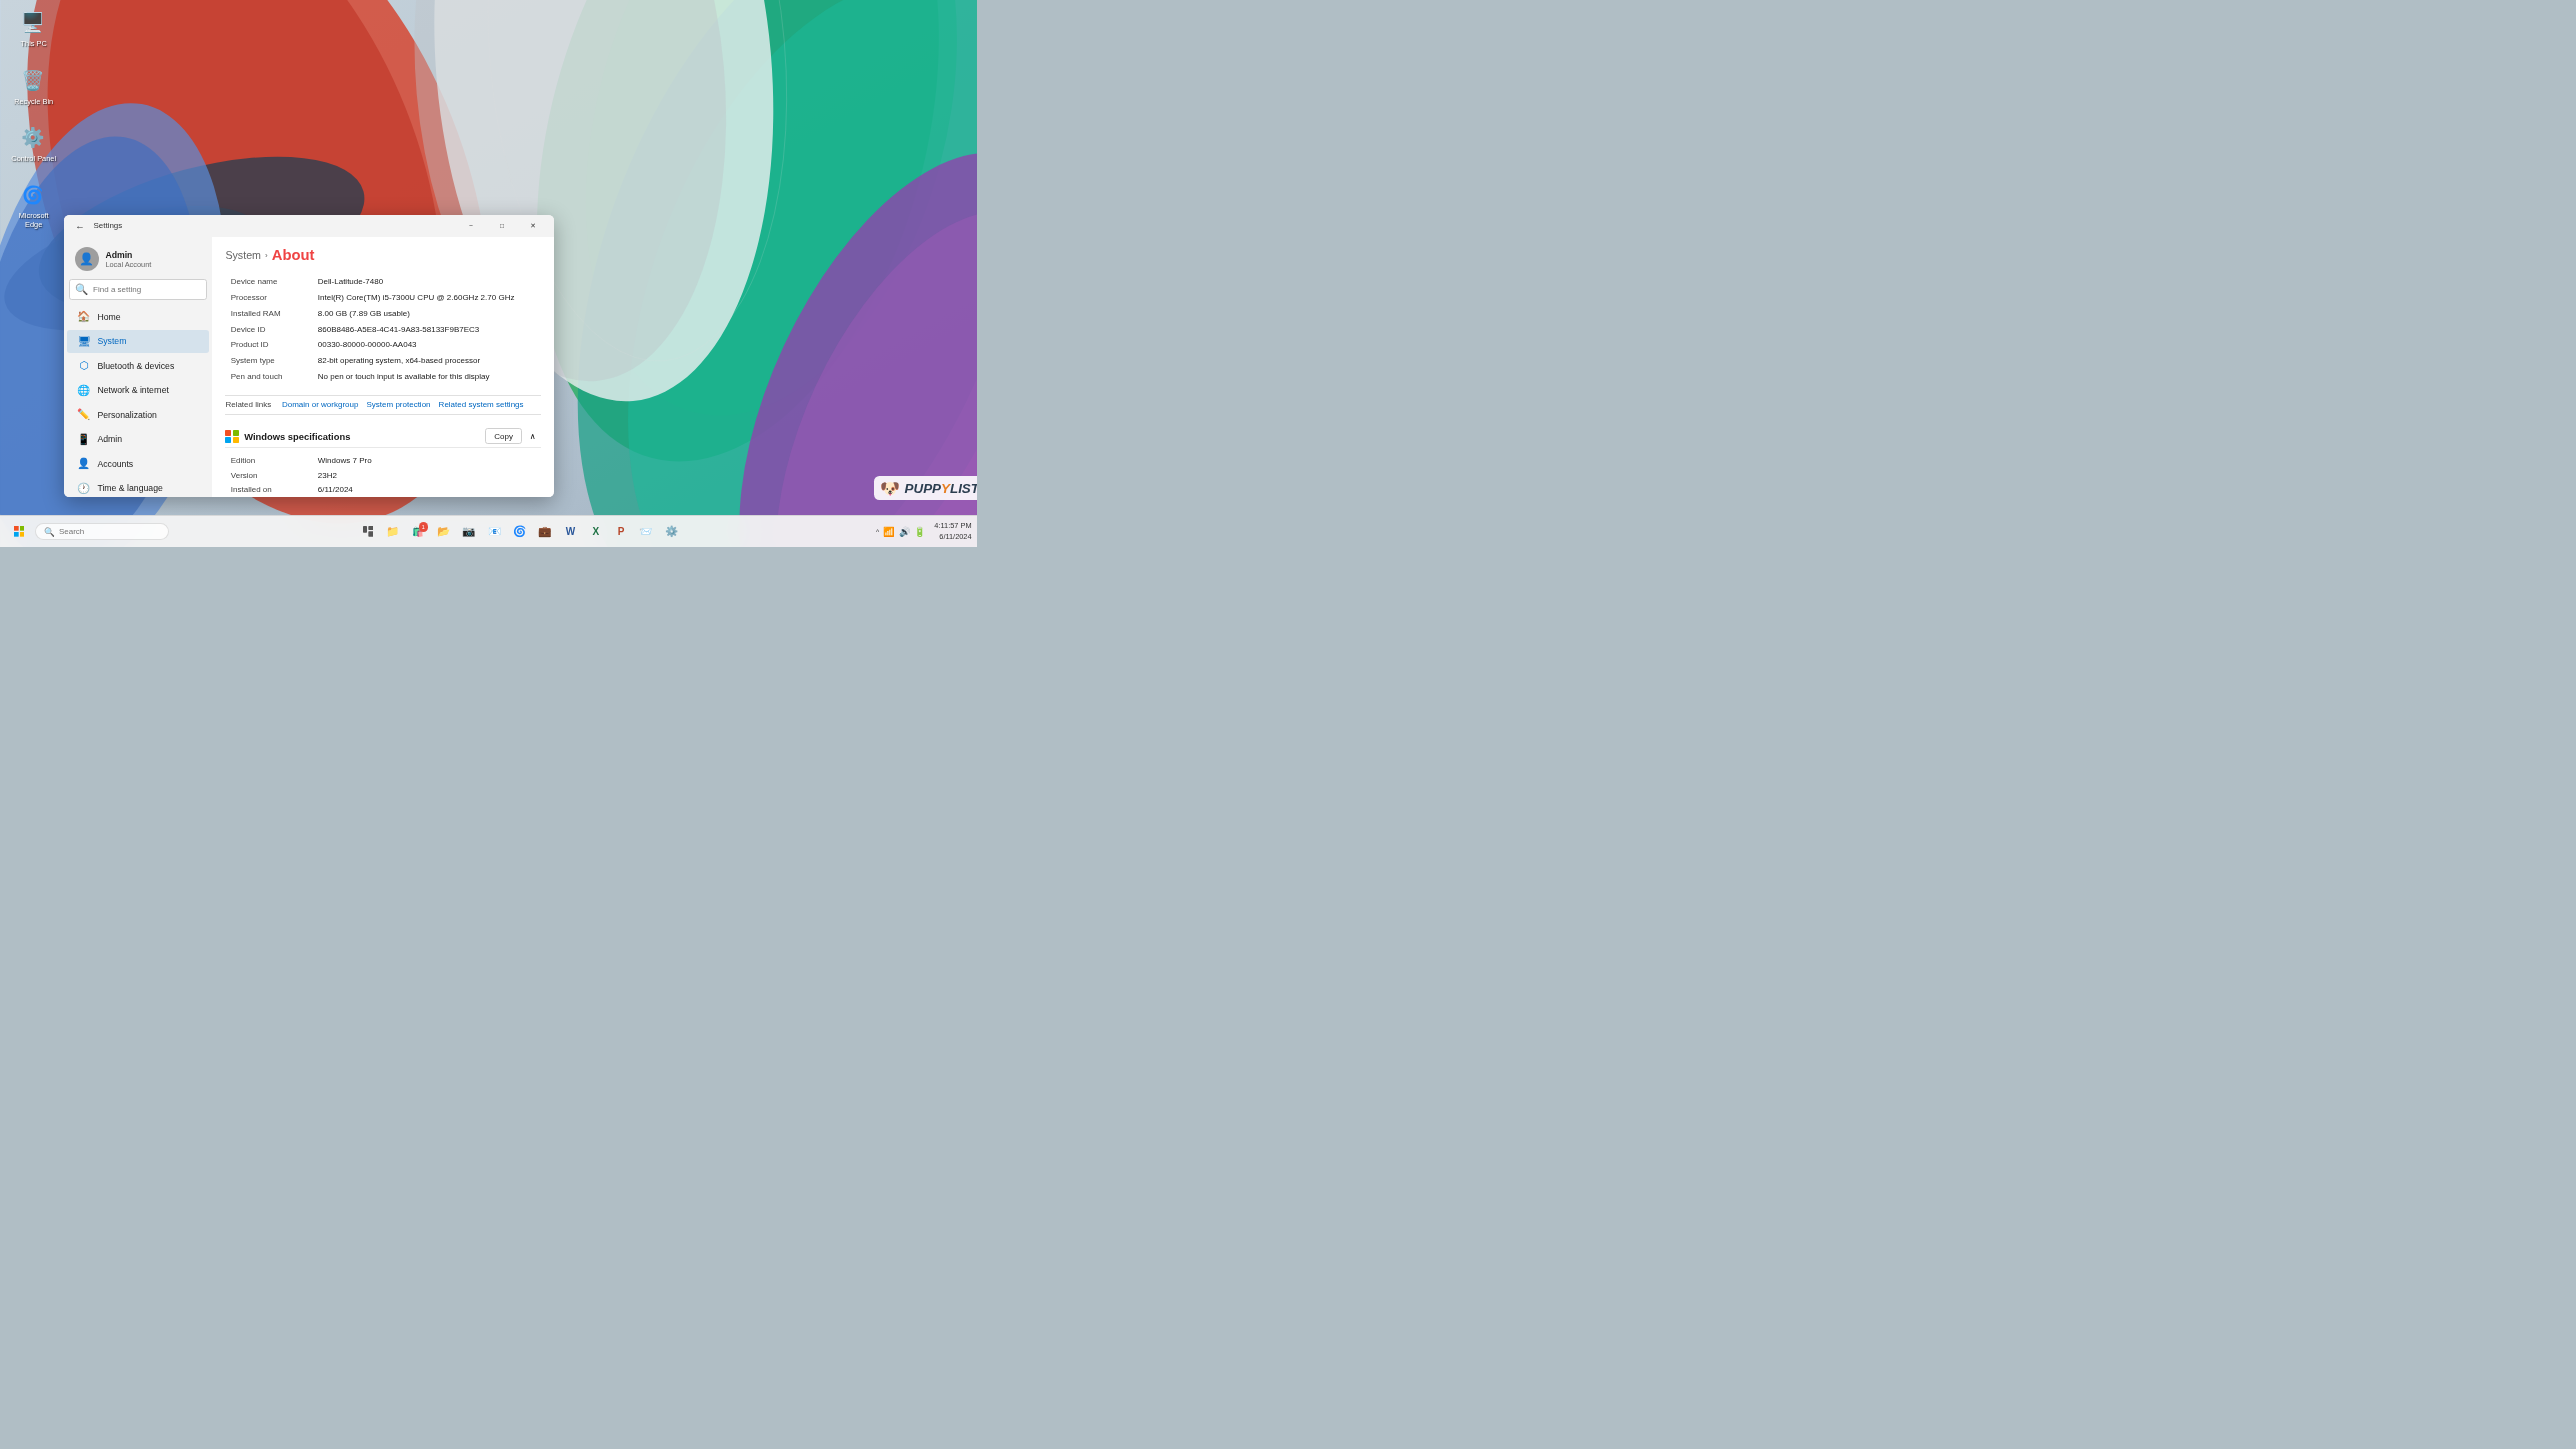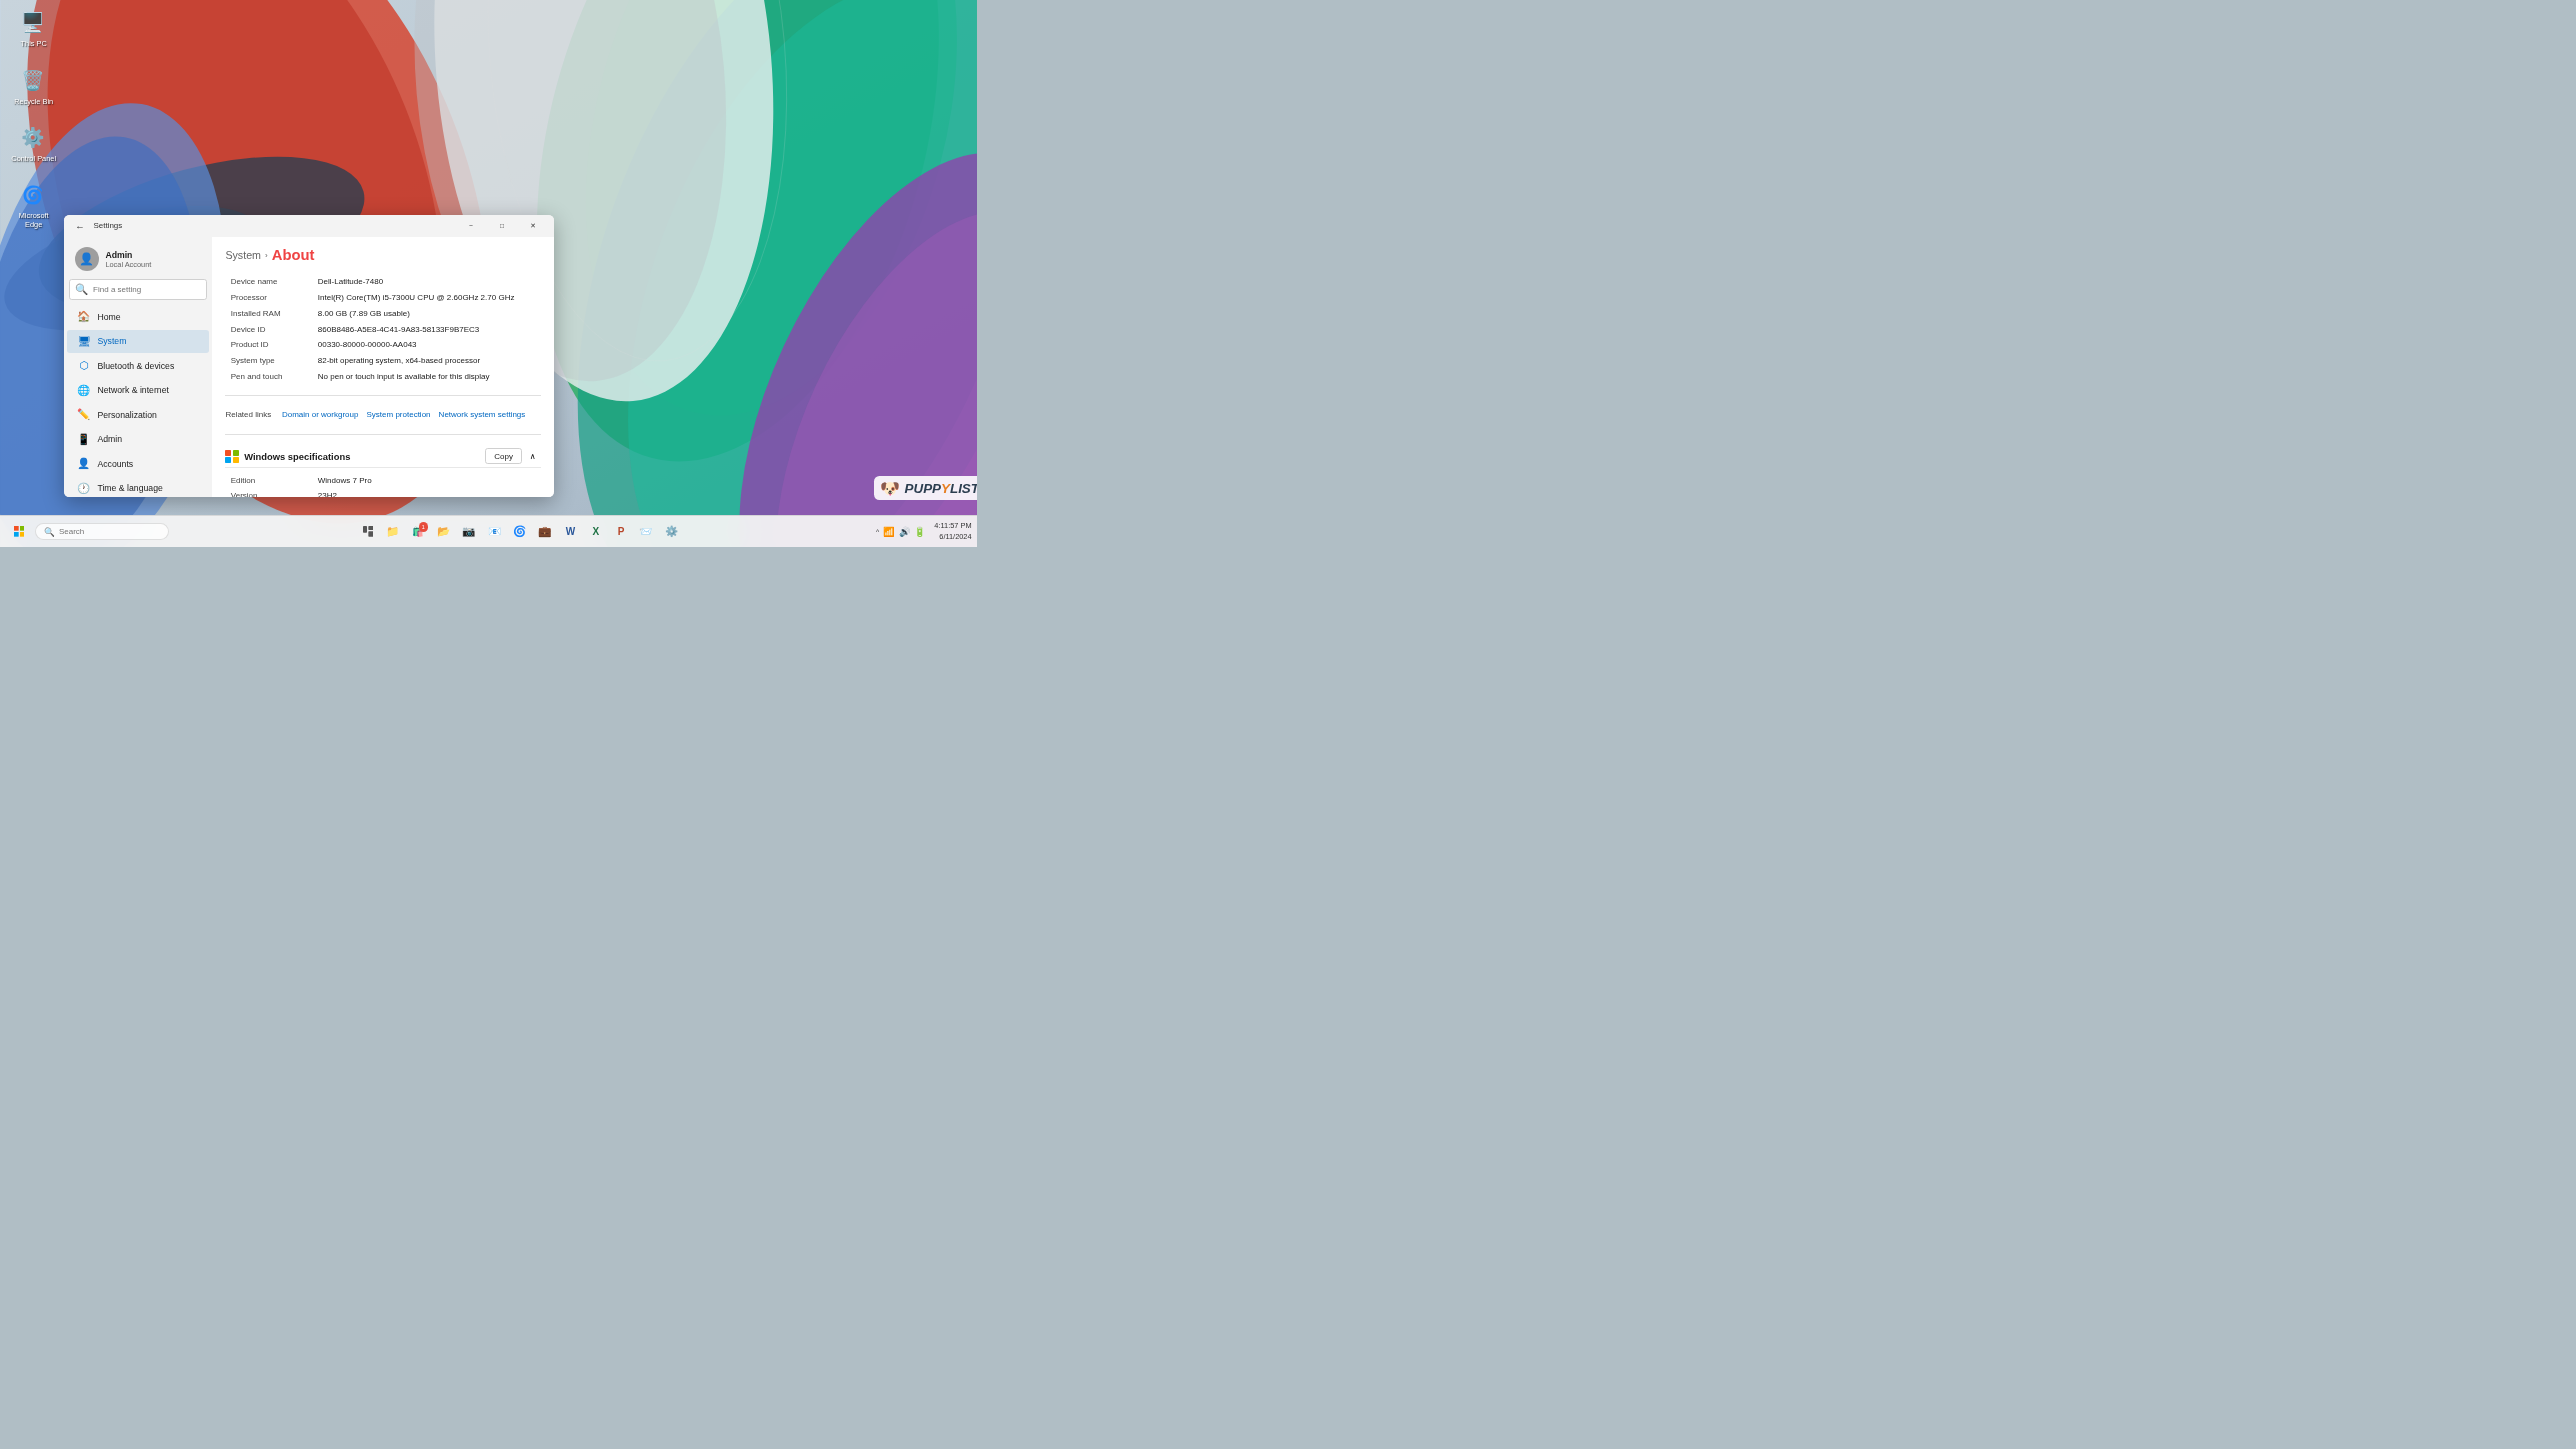--- a/index.html
+++ b/index.html
@@ -377,21 +377,21 @@
     .info-table tr td:last-child {
       color: #1a1a1a;
     }
 
     .related-links {
       display: flex;
       align-items: center;
       gap: 0;
       border-top: 0.7px solid #e0e0e0;
       border-bottom: 0.7px solid #e0e0e0;
-      padding: 13px 0;
+      padding: 3px 0;
       margin-bottom: 8px;
       flex-wrap: wrap;
       gap: 2.7px;
     }
 
     .related-links .label {
       font-size: 8px;
       color: #444;
       margin-right: 5.4px;
     }
@@ -666,21 +666,21 @@
           <td>Pen and touch</td>
           <td>No pen or touch input is available for this display</td>
         </tr>
       </tbody>
         </table>
 
       <div class="related-links">
         <span class="label">Related links</span>
         <a class="related-link">Domain or workgroup</a>
         <a class="related-link">System protection</a>
-        <a class="related-link">Network system settings</a>
+        <a class="related-link">Related system settings</a>
       </div>
 
       <div class="section-header">
         <div class="section-title">
           <div class="win-logo">
             <div class="win-logo-sq"></div>
             <div class="win-logo-sq"></div>
             <div class="win-logo-sq"></div>
             <div class="win-logo-sq"></div>
           </div>

